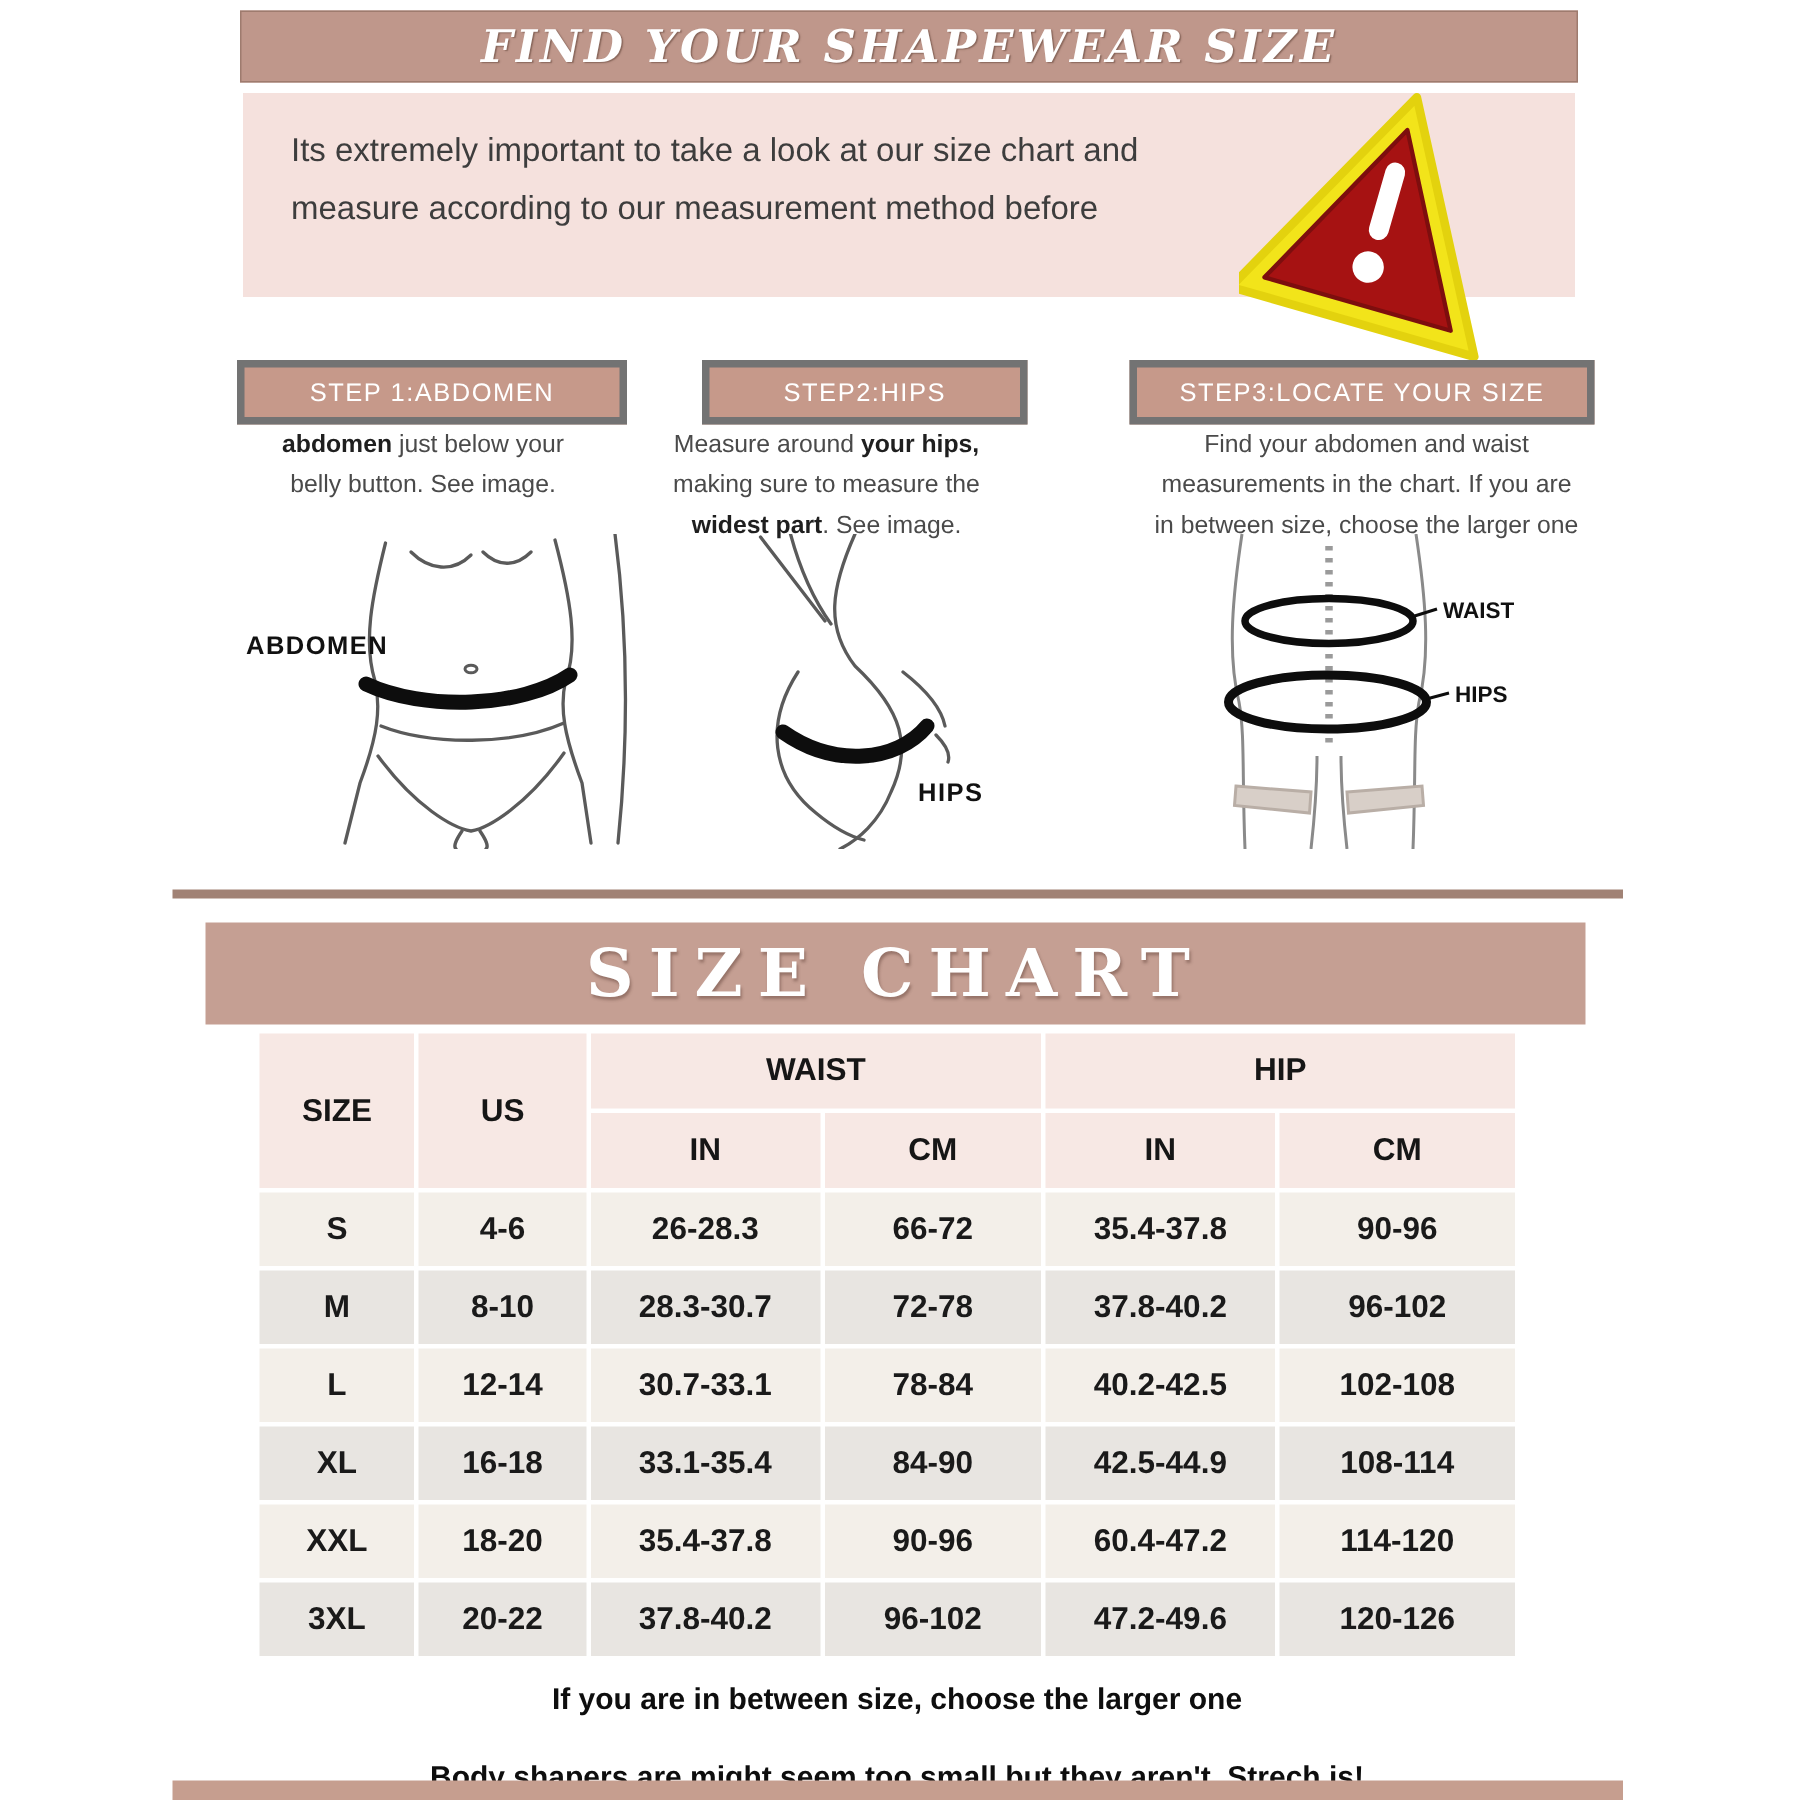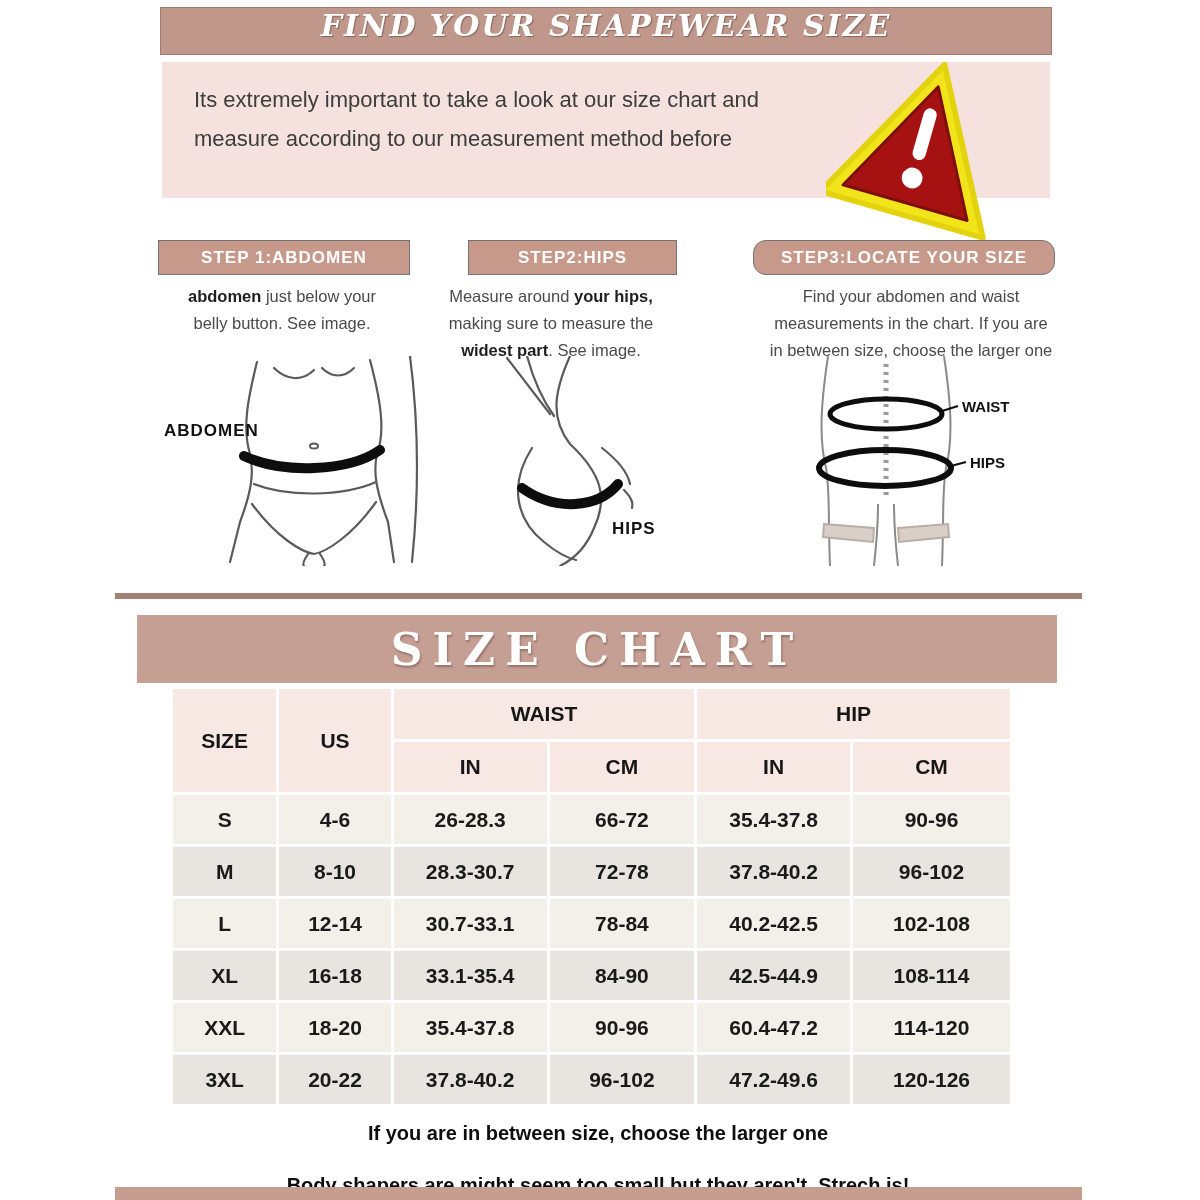--- a/index.html
+++ b/index.html
@@ -1,33 +1,33 @@
 <!DOCTYPE html>
 <html><head>
 <meta charset="utf-8">
 <style>
   html,body{margin:0;padding:0;background:#ffffff;}
   #canvas{position:relative;width:1200px;height:1200px;background:#ffffff;overflow:hidden;
           font-family:"Liberation Sans",sans-serif;}
 
   
   .title-bar{position:absolute;left:160px;top:7px;width:890px;height:46px;
-             background:#bf978b;border:1px solid #9e7b6e;display:flex;justify-content:center;}
+             background:#bf978b;border:1px solid #9e7b6e;display:flex;align-items:center;justify-content:center;}
   .title-bar .t{font-family:"DejaVu Serif","Liberation Serif",serif;font-style:italic;font-weight:bold;
                 color:#ffffff;font-size:30px;letter-spacing:2px;text-shadow:1px 1px 1px rgba(90,60,50,.55);}
 
   .intro-box{position:absolute;left:162px;top:62px;width:888px;height:136px;background:#f5e1dd;}
   .intro-text{position:absolute;left:32px;top:18px;color:#3d3d3d;font-size:22px;line-height:39px;}
 
   .warn-wrap{position:absolute;left:826px;top:52px;width:190px;height:190px;}
 
   
-  .step-head{position:absolute;height:33px;background:#c6998a;border:1px solid #737373;
+  .step-head{position:absolute;height:33px;background:#c6998a;border:5px solid #737373;
              display:flex;align-items:center;justify-content:center;
-             color:#fff;font-weight:bold;font-size:17px;letter-spacing:1px;}
+             color:#fff;font-weight:normal;font-size:17px;letter-spacing:1px;}
   .step-body{position:absolute;text-align:center;color:#4a4a4a;font-size:16.5px;line-height:27px;}
   .step-body b{color:#1f1f1f;}
 
   
   .fig{position:absolute;top:356px;}
   .fig svg text{font-family:"Liberation Sans",sans-serif;font-weight:bold;fill:#111;}
 
   
   .rule-top{position:absolute;left:115px;top:593px;width:967px;height:6px;background:#a18275;}
   .chart-band{position:absolute;left:137px;top:615px;width:920px;height:68px;background:#c59f93;
@@ -90,21 +90,21 @@
 
   <div class="step-head" style="left:444px;top:240px;width:207px;margin-left:24px;">
     <span>STEP2:HIPS</span>
   </div>
   <div class="step-body" style="left:418px;top:283px;width:266px;">
       <div><span>Measure around </span><b>your hips,</b></div>
       <div><span>making sure to measure the</span></div>
       <div><b>widest part</b><span>. See image.</span></div>
     </div>
 
-  <div class="step-head" style="left:753px;top:240px;width:300px;border-radius:13px;">
+  <div class="step-head" style="left:753px;top:240px;width:300px;">
     <span>STEP3:LOCATE YOUR SIZE</span>
   </div>
   <div class="step-body" style="left:736px;top:283px;width:350px;">
       <div><span>Find your abdomen and waist</span></div>
       <div><span>measurements in the chart. If you are</span></div>
       <div><span>in between size, choose the larger one</span></div>
     </div>
 
   <div class="fig" style="left:162px;">
     <svg width="280" height="210" viewBox="0 0 280 210">

